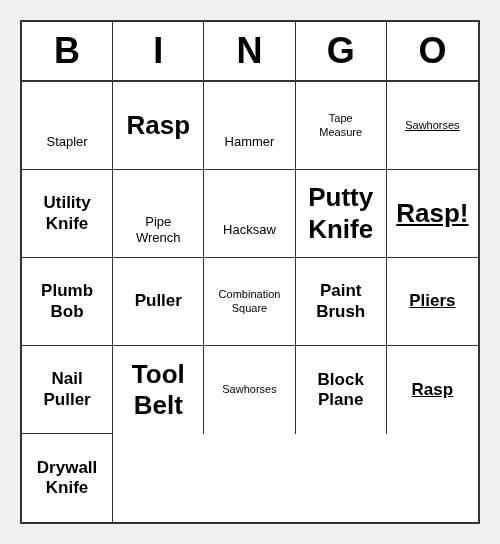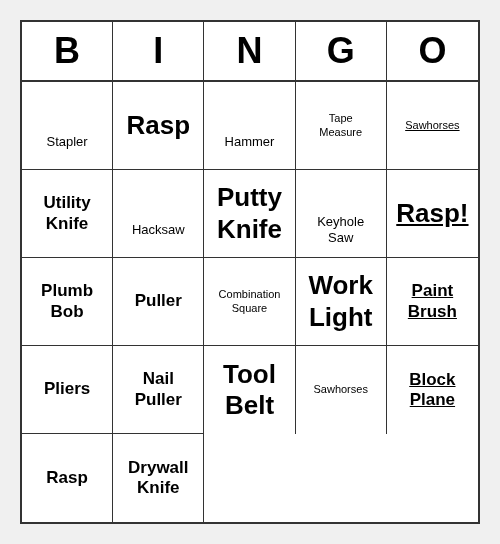--- a/index.html
+++ b/index.html
@@ -110,42 +110,39 @@
       <div class="bingo-cell">
         <span class="cell-text xsmall">Tape<br>Measure</span>
       </div>
       <div class="bingo-cell">
         <span class="cell-text xsmall">Sawhorses</span>
       </div>
       <div class="bingo-cell">
         <span class="cell-text medium">Utility<br>Knife</span>
       </div>
       <div class="bingo-cell">
+        <span class="cell-text small">Pipe<br>Wrench</span>
+      </div>
+      <div class="bingo-cell">
         <span class="cell-text small">Hacksaw</span>
       </div>
       <div class="bingo-cell">
         <span class="cell-text large">Putty<br>Knife</span>
-      </div>
-      <div class="bingo-cell">
-        <span class="cell-text small">Keyhole<br>Saw</span>
       </div>
       <div class="bingo-cell">
         <span class="cell-text large">Rasp!</span>
       </div>
       <div class="bingo-cell">
         <span class="cell-text medium">Plumb<br>Bob</span>
       </div>
       <div class="bingo-cell">
         <span class="cell-text medium">Puller</span>
       </div>
       <div class="bingo-cell">
         <span class="cell-text xsmall">Combination<br>Square</span>
-      </div>
-      <div class="bingo-cell">
-        <span class="cell-text large">Work<br>Light</span>
       </div>
       <div class="bingo-cell">
         <span class="cell-text medium">Paint<br>Brush</span>
       </div>
       <div class="bingo-cell">
         <span class="cell-text medium">Pliers</span>
       </div>
       <div class="bingo-cell">
         <span class="cell-text medium">Nail<br>Puller</span>
       </div>

